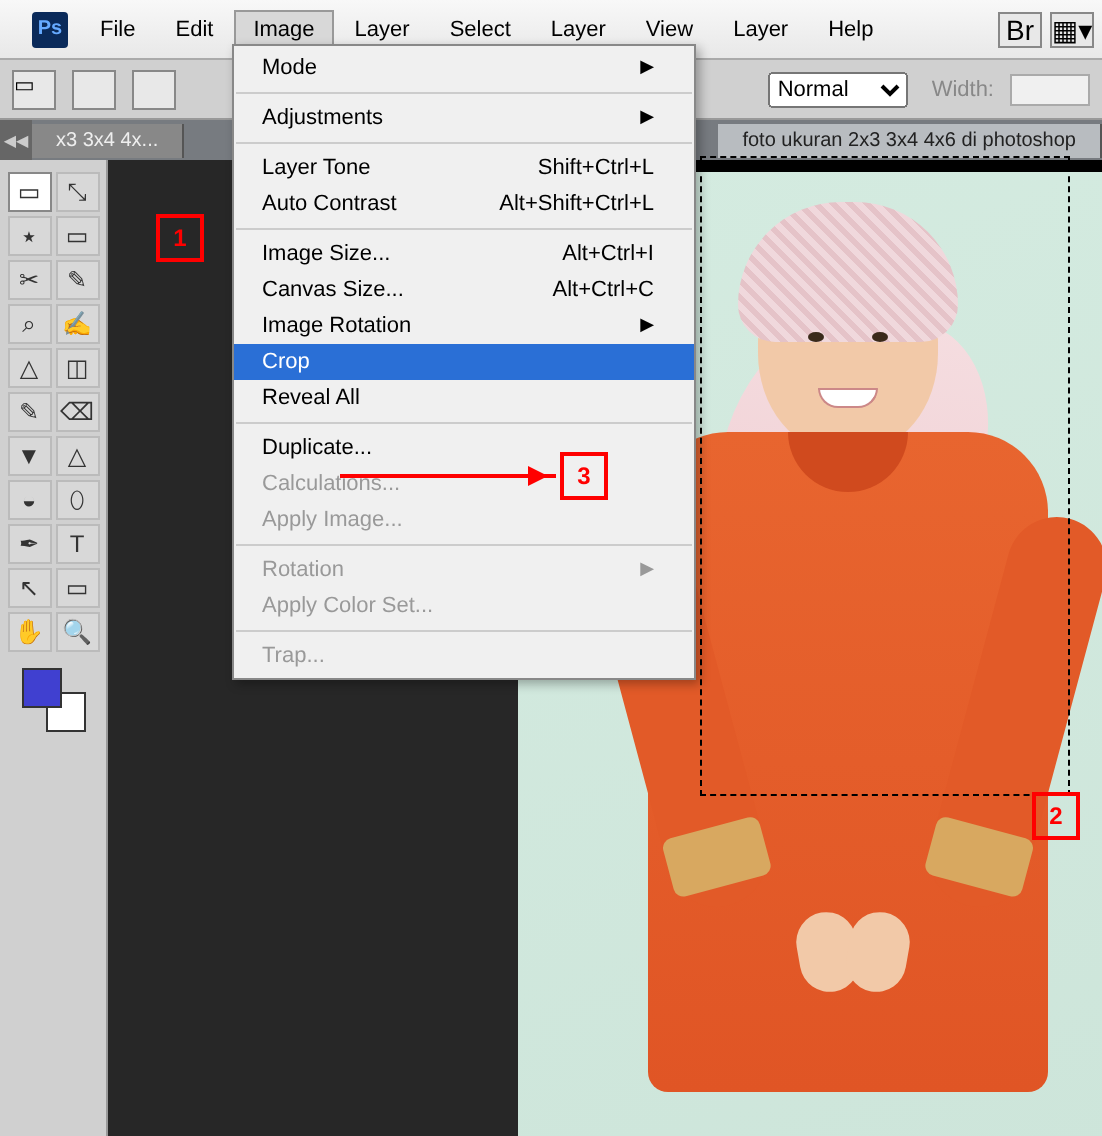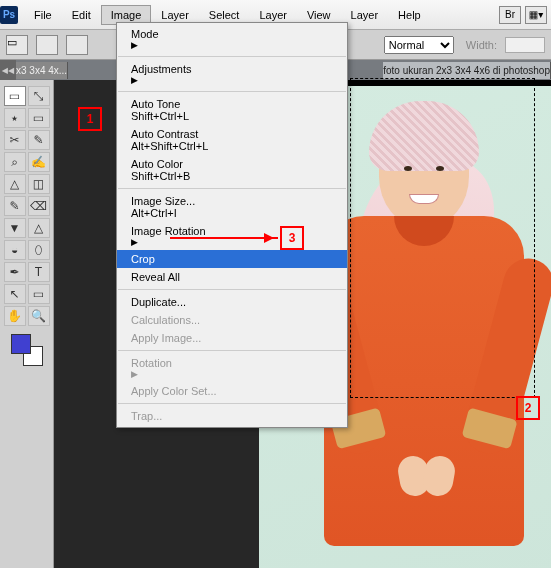--- a/index.html
+++ b/index.html
@@ -1,33 +1,33 @@
 <!DOCTYPE html>
 <html><head>
 <meta charset="utf-8">
 <style>
 * { margin: 0; padding: 0; box-sizing: border-box; font-family: Tahoma, Arial, sans-serif; font-size: 11px; }
 body { width: 551px; height: 568px; background: #ccc; overflow: hidden; position: relative; }
 
-.menubar { height: 30px; background: linear-gradient(#f8f8f8, #e8e8e8); border-bottom: 1px solid #aaa; display: flex; align-items: center; padding-left: 0; gap: 0; }
+.menubar { height: 30px; background: linear-gradient(#f8f8f8, #e8e8e8); border-bottom: 1px solid #aaa; display: flex; align-items: center; padding-left: 16px; gap: 0; }
 .ps-logo { width: 18px; height: 18px; background: #0a2a5a; color: #66aaff; display: flex; align-items: center; justify-content: center; font-weight: bold; font-size: 10px; border-radius: 2px; margin-right: 6px; }
 .menubar .item { padding: 4px 10px; cursor: default; }
 .menubar .item.active { background: #d8d8d8; border: 1px solid #999; padding: 3px 9px; }
 .menubar .right { margin-left: auto; display: flex; gap: 4px; padding-right: 4px; }
-.menubar .rbtn { width: 22px; height: 18px; border: 1px solid #888; background: #e8e8e8; display: flex; align-items: center; justify-content: center; font-size: 10px; }
+.menubar .rbtn { width: 22px; height: 18px; border: 1px solid #888; background: #e8e8e8; display: flex; align-items: center; justify-content: center; font-size: 14px; }
 
 .optbar { height: 30px; background: #d0d0d0; border-bottom: 1px solid #999; display: flex; align-items: center; padding: 0 6px; gap: 8px; }
 .optbar .box { width: 22px; height: 20px; border: 1px solid #888; background: #e8e8e8; }
 .optbar select { font-size: 11px; height: 18px; width: 70px; }
 .optbar .wlabel { color: #888; margin-left: 4px; text-align: right; }
 .optbar .winput { width: 40px; height: 16px; border: 1px solid #aaa; background: #f0f0f0; }
 
 .tabbar { height: 20px; background: #777b80; display: flex; align-items: center; }
 .tabbar .handle { width: 16px; height: 100%; background: #666; display: flex; align-items: center; justify-content: center; color: #ccc; font-size: 8px; }
-.tabbar .tab { padding: 3px 0; background: #888; color: #eee; font-size: 10px; border-right: 1px solid #555; }
+.tabbar .tab { padding: 3px 12px; background: #888; color: #eee; font-size: 10px; border-right: 1px solid #555; }
 .tabbar .tab.active { background: #b8bcc0; color: #222; }
 
 .workarea { display: flex; height: calc(100% - 72px); }
 
 .tools { width: 54px; background: #d0d0d0; border-right: 1px solid #999; display: flex; flex-direction: column; align-items: center; padding-top: 6px; gap: 0; }
 .trow { display: flex; gap: 2px; margin-bottom: 2px; }
 .tool { width: 22px; height: 20px; border: 1px solid #bbb; background: #d8d8d8; display: flex; align-items: center; justify-content: center; font-size: 12px; color: #333; cursor: default; }
 .tool.sel { background: #fff; border-color: #888; }
 .swatch { width: 32px; height: 32px; position: relative; margin-top: 6px; }
 .swatch .bg { position: absolute; width: 20px; height: 20px; right: 0; bottom: 0; background: #fff; border: 1px solid #333; }
@@ -49,21 +49,21 @@
 .arm.r { right: -10px; transform: rotate(15deg); }
 .cuff { position: absolute; bottom: 10px; width: 50px; height: 30px; background: #d8a860; border-radius: 5px; }
 .hand { position: absolute; width: 30px; height: 40px; background: #f2c9a8; border-radius: 15px; bottom: 50px; }
 .hand.l { left: 75px; transform: rotate(-10deg); }
 .hand.r { left: 100px; transform: rotate(10deg); }
 
 .selection { position: absolute; border: 1px dashed #000; background: transparent; }
 .photo-top-black { position: absolute; left: 205px; top: 0; width: 330px; height: 6px; background: #000; }
 
 .menu { position: absolute; left: 116px; top: 22px; width: 232px; background: #f0f0f0; border: 1px solid #888; box-shadow: 2px 2px 5px rgba(0,0,0,0.3); padding: 2px 0; }
-.menu .mi { display: flex; justify-content: space-between; padding: 3px 20px 3px 14px; cursor: default; flex-direction: column; }
+.menu .mi { display: flex; justify-content: space-between; padding: 3px 20px 3px 14px; cursor: default; }
 .menu .mi.dis { color: #999; }
 .menu .mi.hl { background: #2a6fd6; color: #fff; }
 .menu .mi .arr { font-size: 9px; }
 .menu hr { border: none; border-top: 1px solid #ccc; margin: 3px 1px; }
 
 .anno { position: absolute; border: 2px solid #f00; display: flex; align-items: center; justify-content: center; color: #f00; font-size: 12px; font-weight: bold; }
 .arrow-red { position: absolute; height: 2px; background: #f00; }
 .arrow-red::after { content: ''; position: absolute; right: -1px; top: -4px; border: 5px solid transparent; border-left: 10px solid #f00; }
 </style>
 </head>
@@ -189,35 +189,35 @@
       <span>Mode</span>
       <span class="arr">▶</span>
     </div>
   <hr>
   <div class="mi">
       <span>Adjustments</span>
       <span class="arr">▶</span>
     </div>
   <hr>
   <div class="mi">
-      <span>Auto Tone</span>
+      <span>Layer Tone</span>
       <span>Shift+Ctrl+L</span>
     </div>
   <div class="mi">
       <span>Auto Contrast</span>
       <span>Alt+Shift+Ctrl+L</span>
     </div>
-  <div class="mi">
-      <span>Auto Color</span>
-      <span>Shift+Ctrl+B</span>
-    </div>
   <hr>
   <div class="mi">
       <span>Image Size...</span>
       <span>Alt+Ctrl+I</span>
+    </div>
+  <div class="mi">
+      <span>Canvas Size...</span>
+      <span>Alt+Ctrl+C</span>
     </div>
   <div class="mi">
       <span>Image Rotation</span>
       <span class="arr">▶</span>
     </div>
   <div class="mi hl">
       <span>Crop</span>
     </div>
   <div class="mi">
       <span>Reveal All</span>

